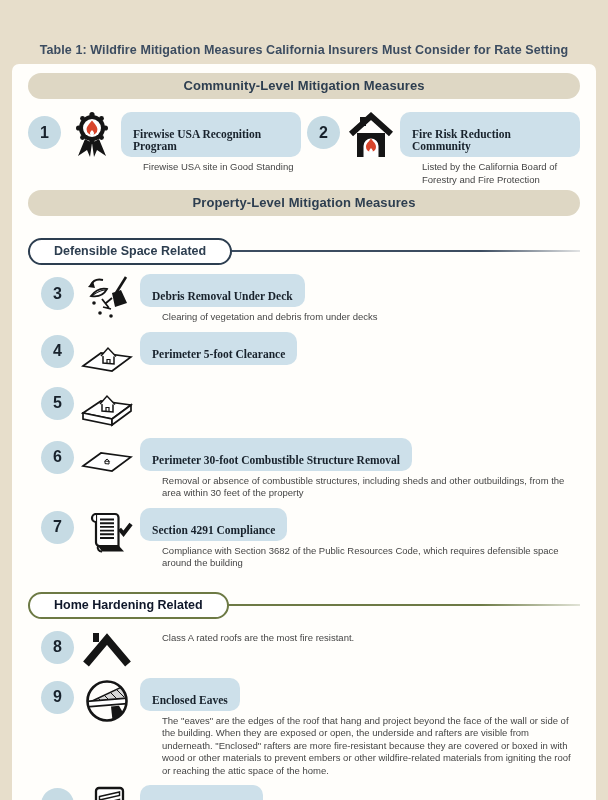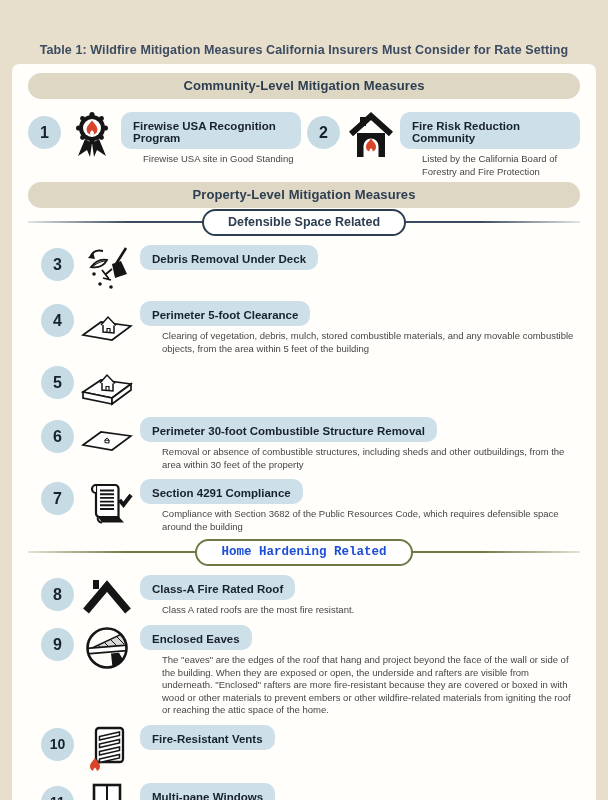--- a/index.html
+++ b/index.html
@@ -49,55 +49,56 @@
     font-weight:bold; font-size:16px;
     display:flex; align-items:center; justify-content:center;
     flex:0 0 33px; margin-top:8px;
   }
   .c-item .icon-box { width:54px; flex:0 0 54px; display:flex; justify-content:center; margin:2px 2px 0 4px; }
   .c-content { flex:1; padding-top:4px; }
   .title-pill {
     display:inline-block;
     background:#cde0ea;
     border-radius:10px;
-    padding:8px 12px 5px;
+    padding:16px 12px 5px;
     font-weight:bold;
     font-size:11.5px;
     color:#18222c;
+    font-family:Liberation Serif, serif;
   }
   .desc {
     font-size:9.5px;
     line-height:1.32;
     color:#454545;
     margin:4px 0 0 22px;
     max-width:452px;
   }
   .divider {
     position:relative;
-    text-align:center;
-    margin:1px 0 8px;
+    text-align:left;
+    margin:22px 0 8px;
     height:26px;
   }
   .divider::before {
     content:"";
     position:absolute; left:0; right:0; top:12px; height:2px;
   }
   .divider.navy::before { background:linear-gradient(90deg, rgba(60,76,96,.15), #3c4c60 18%, #3c4c60 82%, rgba(60,76,96,.15)); }
   .divider.olive::before { background:linear-gradient(90deg, rgba(109,122,69,.2), #6d7a45 18%, #6d7a45 82%, rgba(109,122,69,.2)); }
   .divider-pill {
     position:relative;
     display:inline-block;
     background:#ffffff;
     border-radius:16px;
     padding:4px 24px 5px;
     font-weight:bold;
     font-size:12.5px;
   }
   .divider.navy .divider-pill { border:2px solid #2d3e50; color:#2d3e50; }
-  .divider.olive .divider-pill { border:2px solid #6d7a45; color:#1d4ed8;font-family:Liberation Mono, monospace; }
+  .divider.olive .divider-pill { border:2px solid #6d7a45; color:#0f172a; }
   .p-item { display:flex; align-items:flex-start; margin-bottom:6px; }
   .p-item .num { margin-left:13px; margin-top:5px; }
   .p-item .num.two-digit { font-size:14px; }
   .p-icon { width:66px; flex:0 0 66px; display:flex; justify-content:center; margin-top:0; }
   .p-content { flex:1; padding-top:2px; }
   svg { display:block; }
 </style>
 </head>
 <body>
 
@@ -174,36 +175,36 @@
         <path d="M20 27 l7 9 M24 31 l6 -5 M21 35 l8 2" fill="none" stroke="#151515" stroke-width="1.8"></path>
         <circle cx="12" cy="31" r="1.8" fill="#151515"></circle>
         <circle cx="18" cy="41" r="1.8" fill="#151515"></circle>
         <circle cx="29" cy="44" r="1.8" fill="#151515"></circle>
         <path d="M44 5 L34 21" stroke="#151515" stroke-width="2.6" fill="none"></path>
         <polygon points="30,21 39,18 45,31 33,35" fill="#151515"></polygon>
       </svg>
     </div>
     <div class="p-content">
       <div class="title-pill">Debris Removal Under Deck</div>
+      <div class="desc">Clearing of vegetation and debris from under decks</div>
     </div>
   </div>
 
   <div class="p-item">
     <div class="num">4</div>
     <div class="p-icon">
       <svg width="52" height="46" viewBox="0 0 52 46">
         <polygon points="2,36 20,23 50,27 31,41" fill="#ffffff" stroke="#151515" stroke-width="1.7"></polygon>
         <path d="M22 25 V33 L33 34 V26" fill="#ffffff" stroke="#151515" stroke-width="1.5"></path>
         <path d="M20 26 L27 18 L35 26.5" fill="#ffffff" stroke="#151515" stroke-width="1.5"></path>
         <path d="M26 33.5 v-4 h3 v4.4" fill="none" stroke="#151515" stroke-width="1.2"></path>
       </svg>
     </div>
     <div class="p-content">
       <div class="title-pill">Perimeter 5-foot Clearance</div>
-      <div class="desc">Clearing of vegetation, debris, mulch, stored combustible materials, and any movable combustible objects, from the area within 5 feet of the building</div>
     </div>
   </div>
 
   <div class="p-item">
     <div class="num">5</div>
     <div class="p-icon">
       <svg width="52" height="48" viewBox="0 0 52 48">
         <polygon points="2,31 20,19 50,23 31,37" fill="#ffffff" stroke="#151515" stroke-width="1.7"></polygon>
         <polygon points="2,31 2,37 31,43 31,37" fill="#ffffff" stroke="#151515" stroke-width="1.7"></polygon>
         <polygon points="31,37 50,23 50,29 31,43" fill="#ffffff" stroke="#151515" stroke-width="1.7"></polygon>
@@ -254,21 +255,20 @@
 
   <div class="p-item">
     <div class="num">8</div>
     <div class="p-icon">
       <svg width="50" height="44" viewBox="0 0 50 44">
         <polygon points="11,7 17,7 17,16 11,16" fill="#151515"></polygon>
         <path d="M4 38 L25 13 L46 38" fill="none" stroke="#151515" stroke-width="7.5"></path>
       </svg>
     </div>
     <div class="p-content">
-      <div class="title-pill">Class-A Fire Rated Roof</div>
       <div class="desc">Class A rated roofs are the most fire resistant.</div>
     </div>
   </div>
 
   <div class="p-item">
     <div class="num">9</div>
     <div class="p-icon">
       <svg width="50" height="50" viewBox="0 0 50 50">
         <defs>
             <clipPath id="eaveClip">

